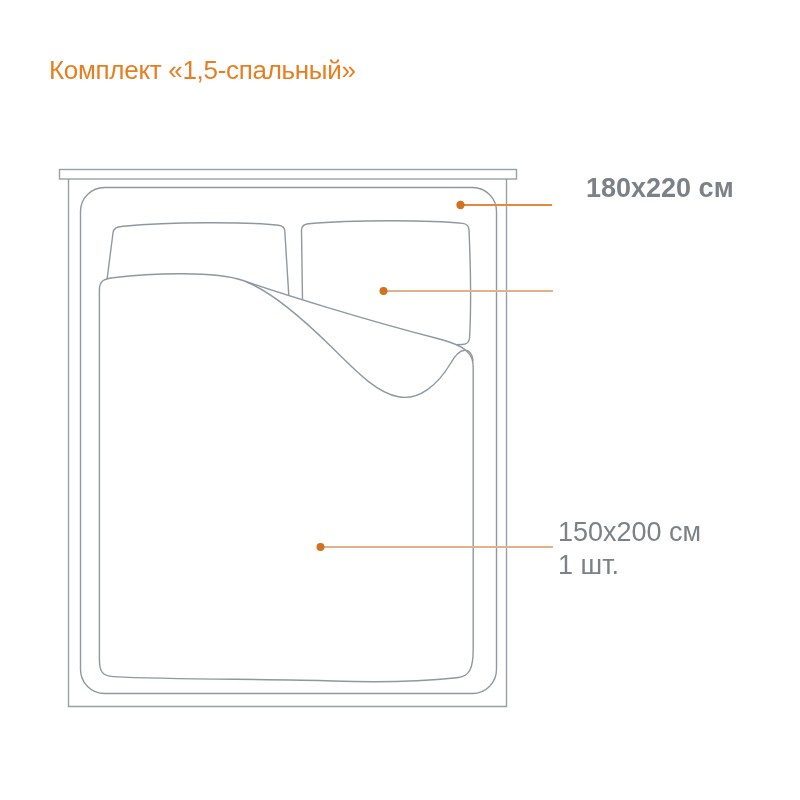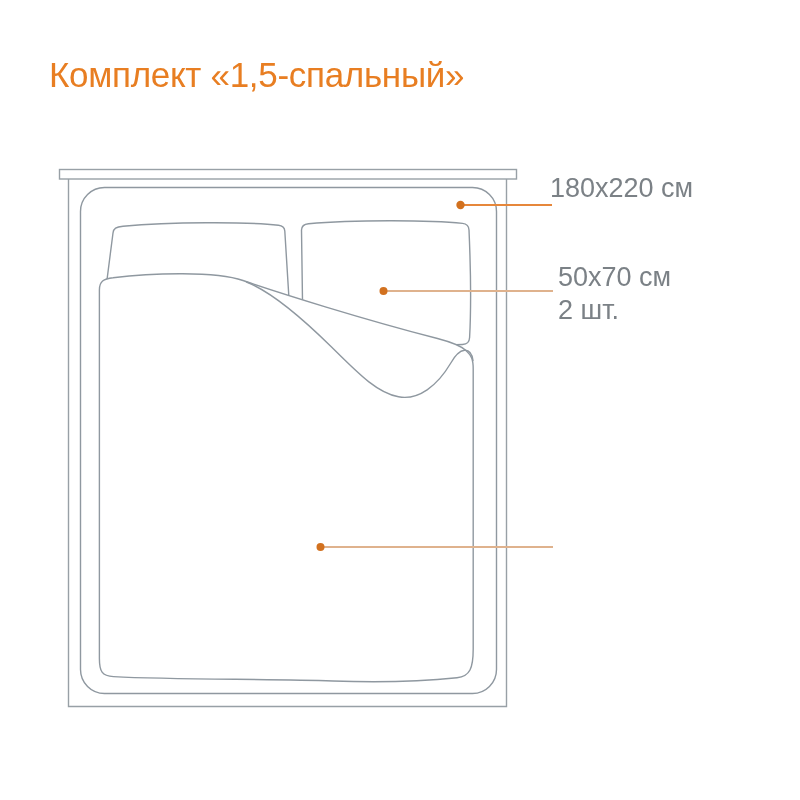--- a/index.html
+++ b/index.html
@@ -13,40 +13,40 @@
     width: 800px;
     height: 800px;
     background: #ffffff;
     overflow: hidden;
   }
   .title {
     position: absolute;
     left: 49px;
     top: 55px;
     margin: 0;
-    font-size: 35px;
+    font-size: 26px;
     font-weight: 400;
     letter-spacing: -0.3px;
     color: #E87E22;
     white-space: nowrap;
   }
   .diagram {
     position: absolute;
     left: 0;
     top: 0;
   }
   .callout {
     position: absolute;
     color: #7B8186;
     font-size: 27px;
     line-height: 33px;
     font-weight: 400;
     white-space: nowrap;
   }
-  #callout-1 { left: 550px; top: 172px; }
+  #callout-1 { left: 586px; top: 172px; font-weight: bold; }
   #callout-2 { left: 558px; top: 261px; }
   #callout-3 { left: 558px; top: 516px; }
 </style>
 </head>
 <body>
 
 <div class="page">
 
   <h1 class="title">Комплект «1,5-спальный»</h1>
 
@@ -105,19 +105,19 @@
 
       <line x1="321" y1="547" x2="553" y2="547" stroke-width="2" stroke="#DFB28D"></line>
       <circle cx="320.5" cy="547" r="4" fill="#D2711F"></circle>
     </g>
   </svg>
 
   <div class="callout" id="callout-1">
     <div>180x220 см</div>
   </div>
 
-  <div class="callout" id="callout-2">
-    <div>50x70 см</div>
-    <div>2 шт.</div>
+
+  <div class="callout" id="callout-3">
+    <div>150x200 см</div>
+    <div>1 шт.</div>
   </div>
-
 
 </div>
 
 </body></html>

